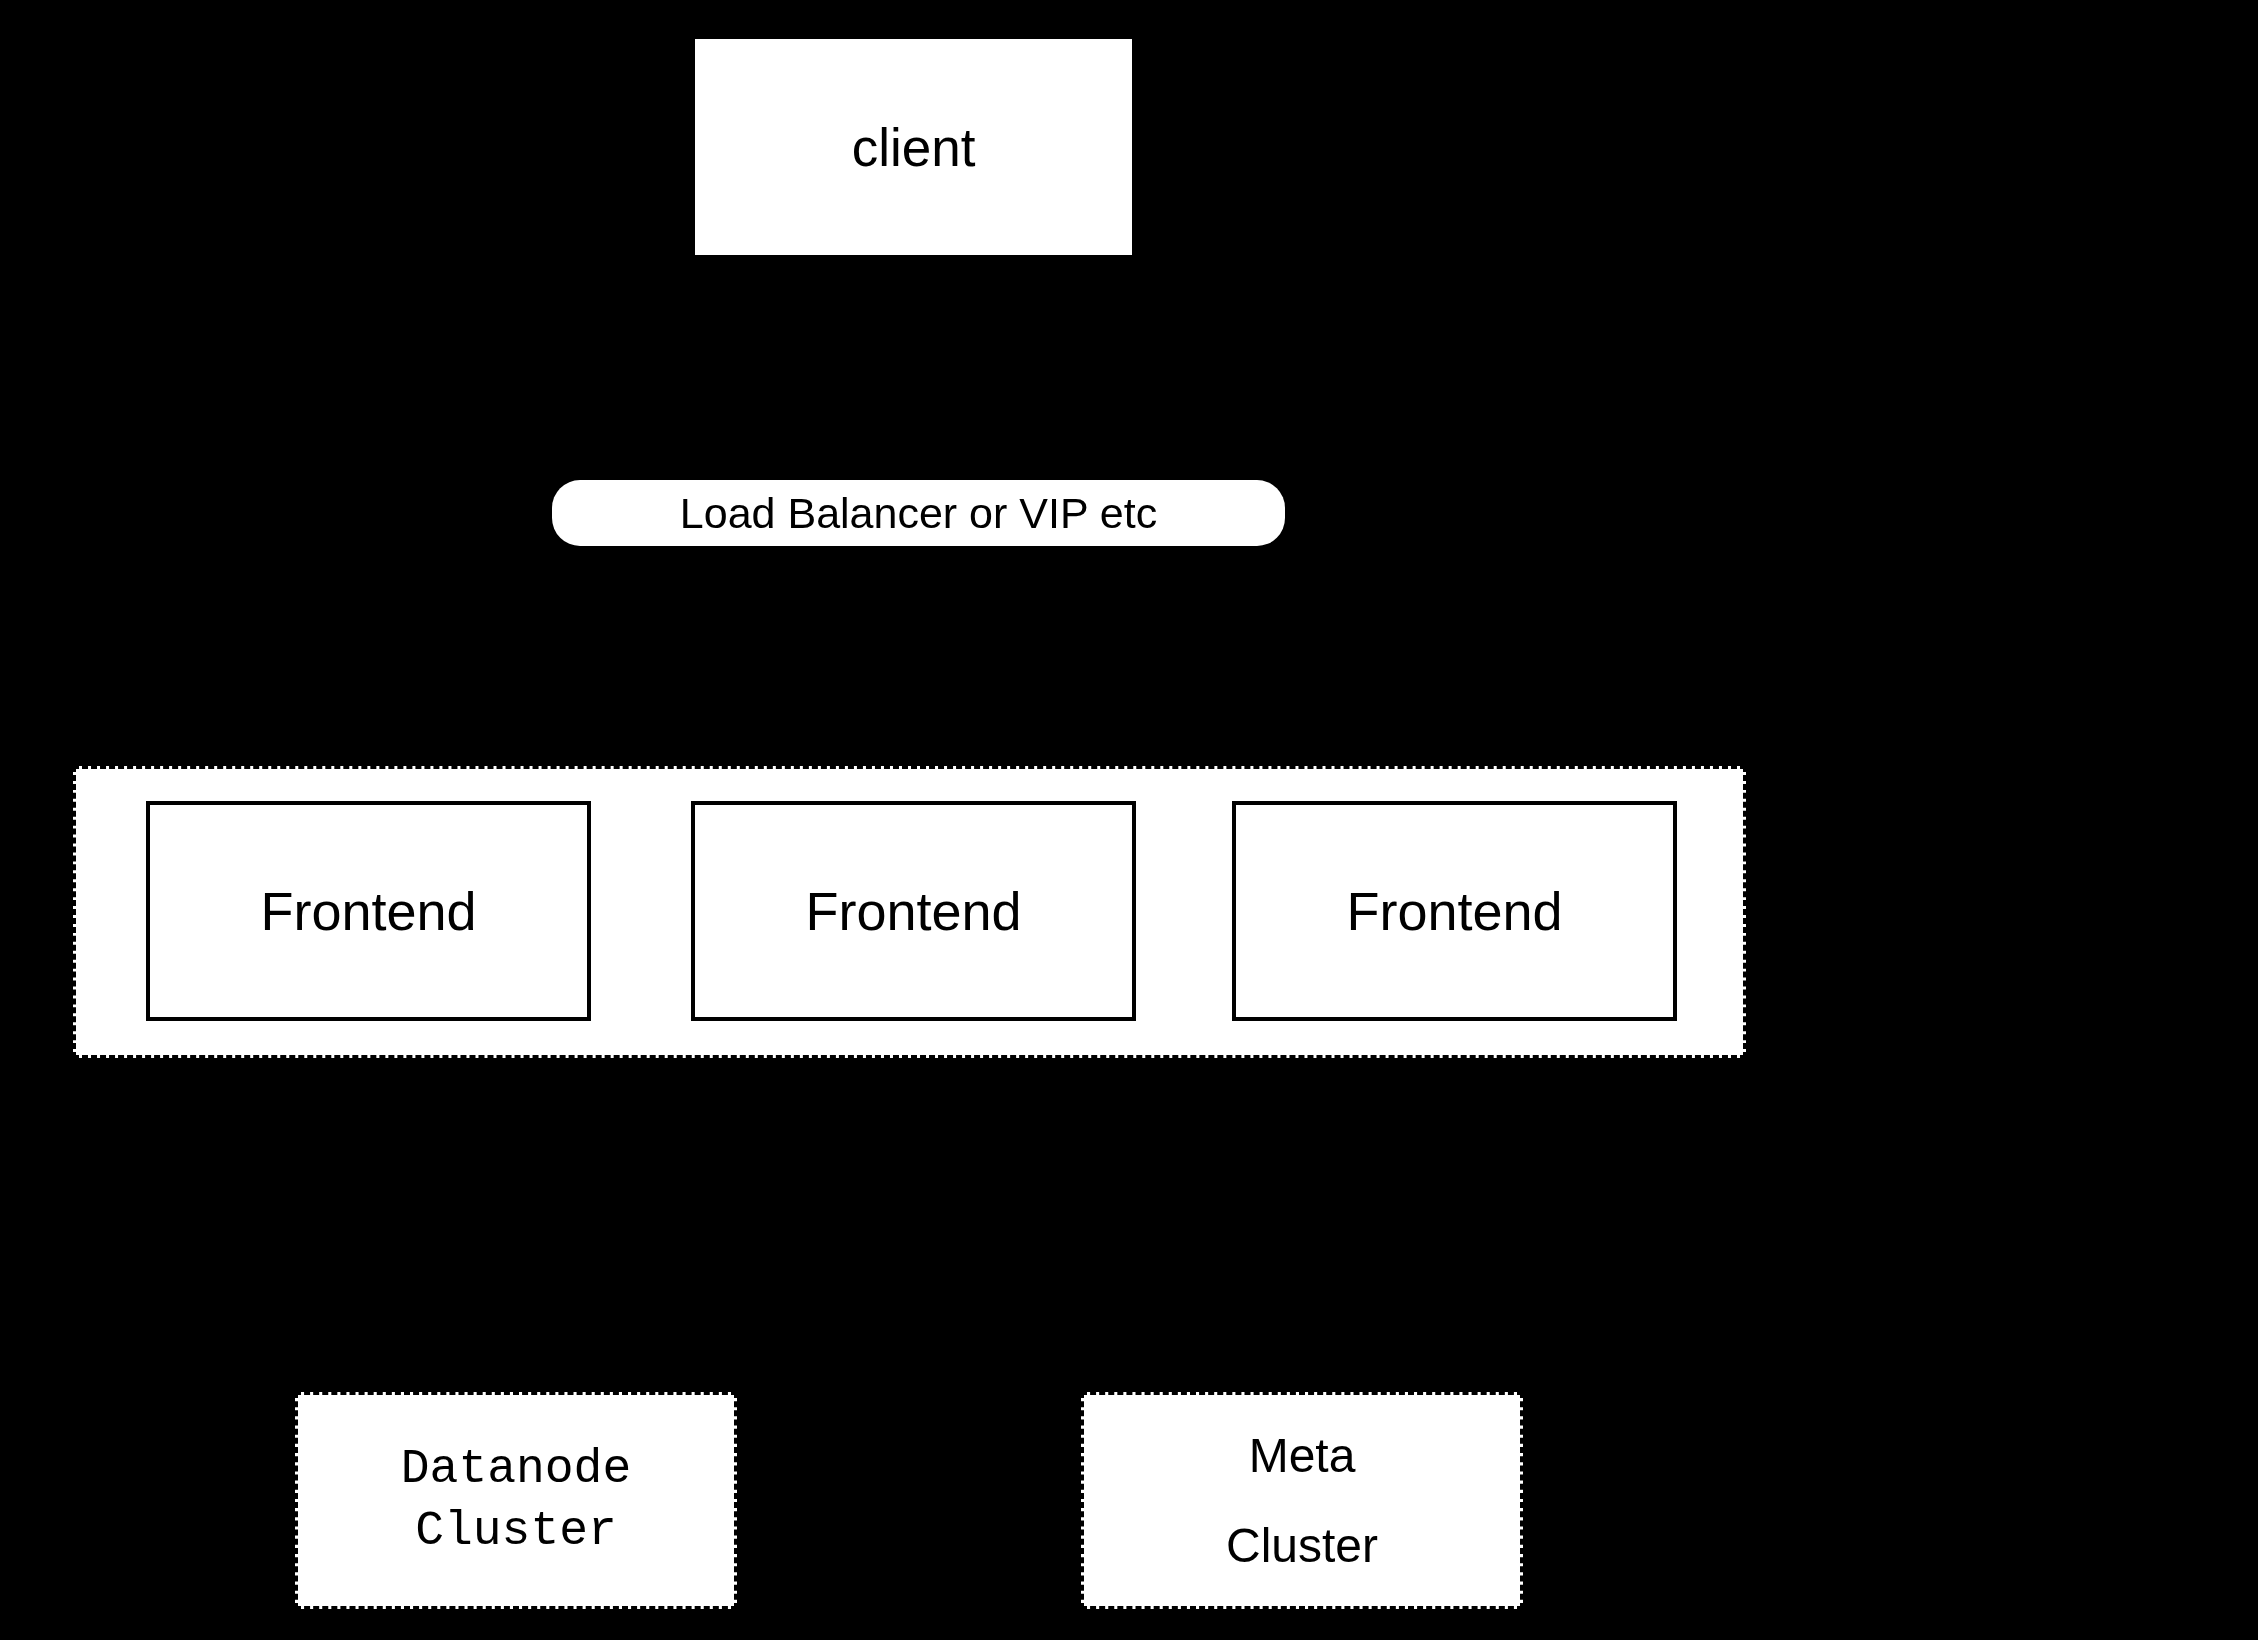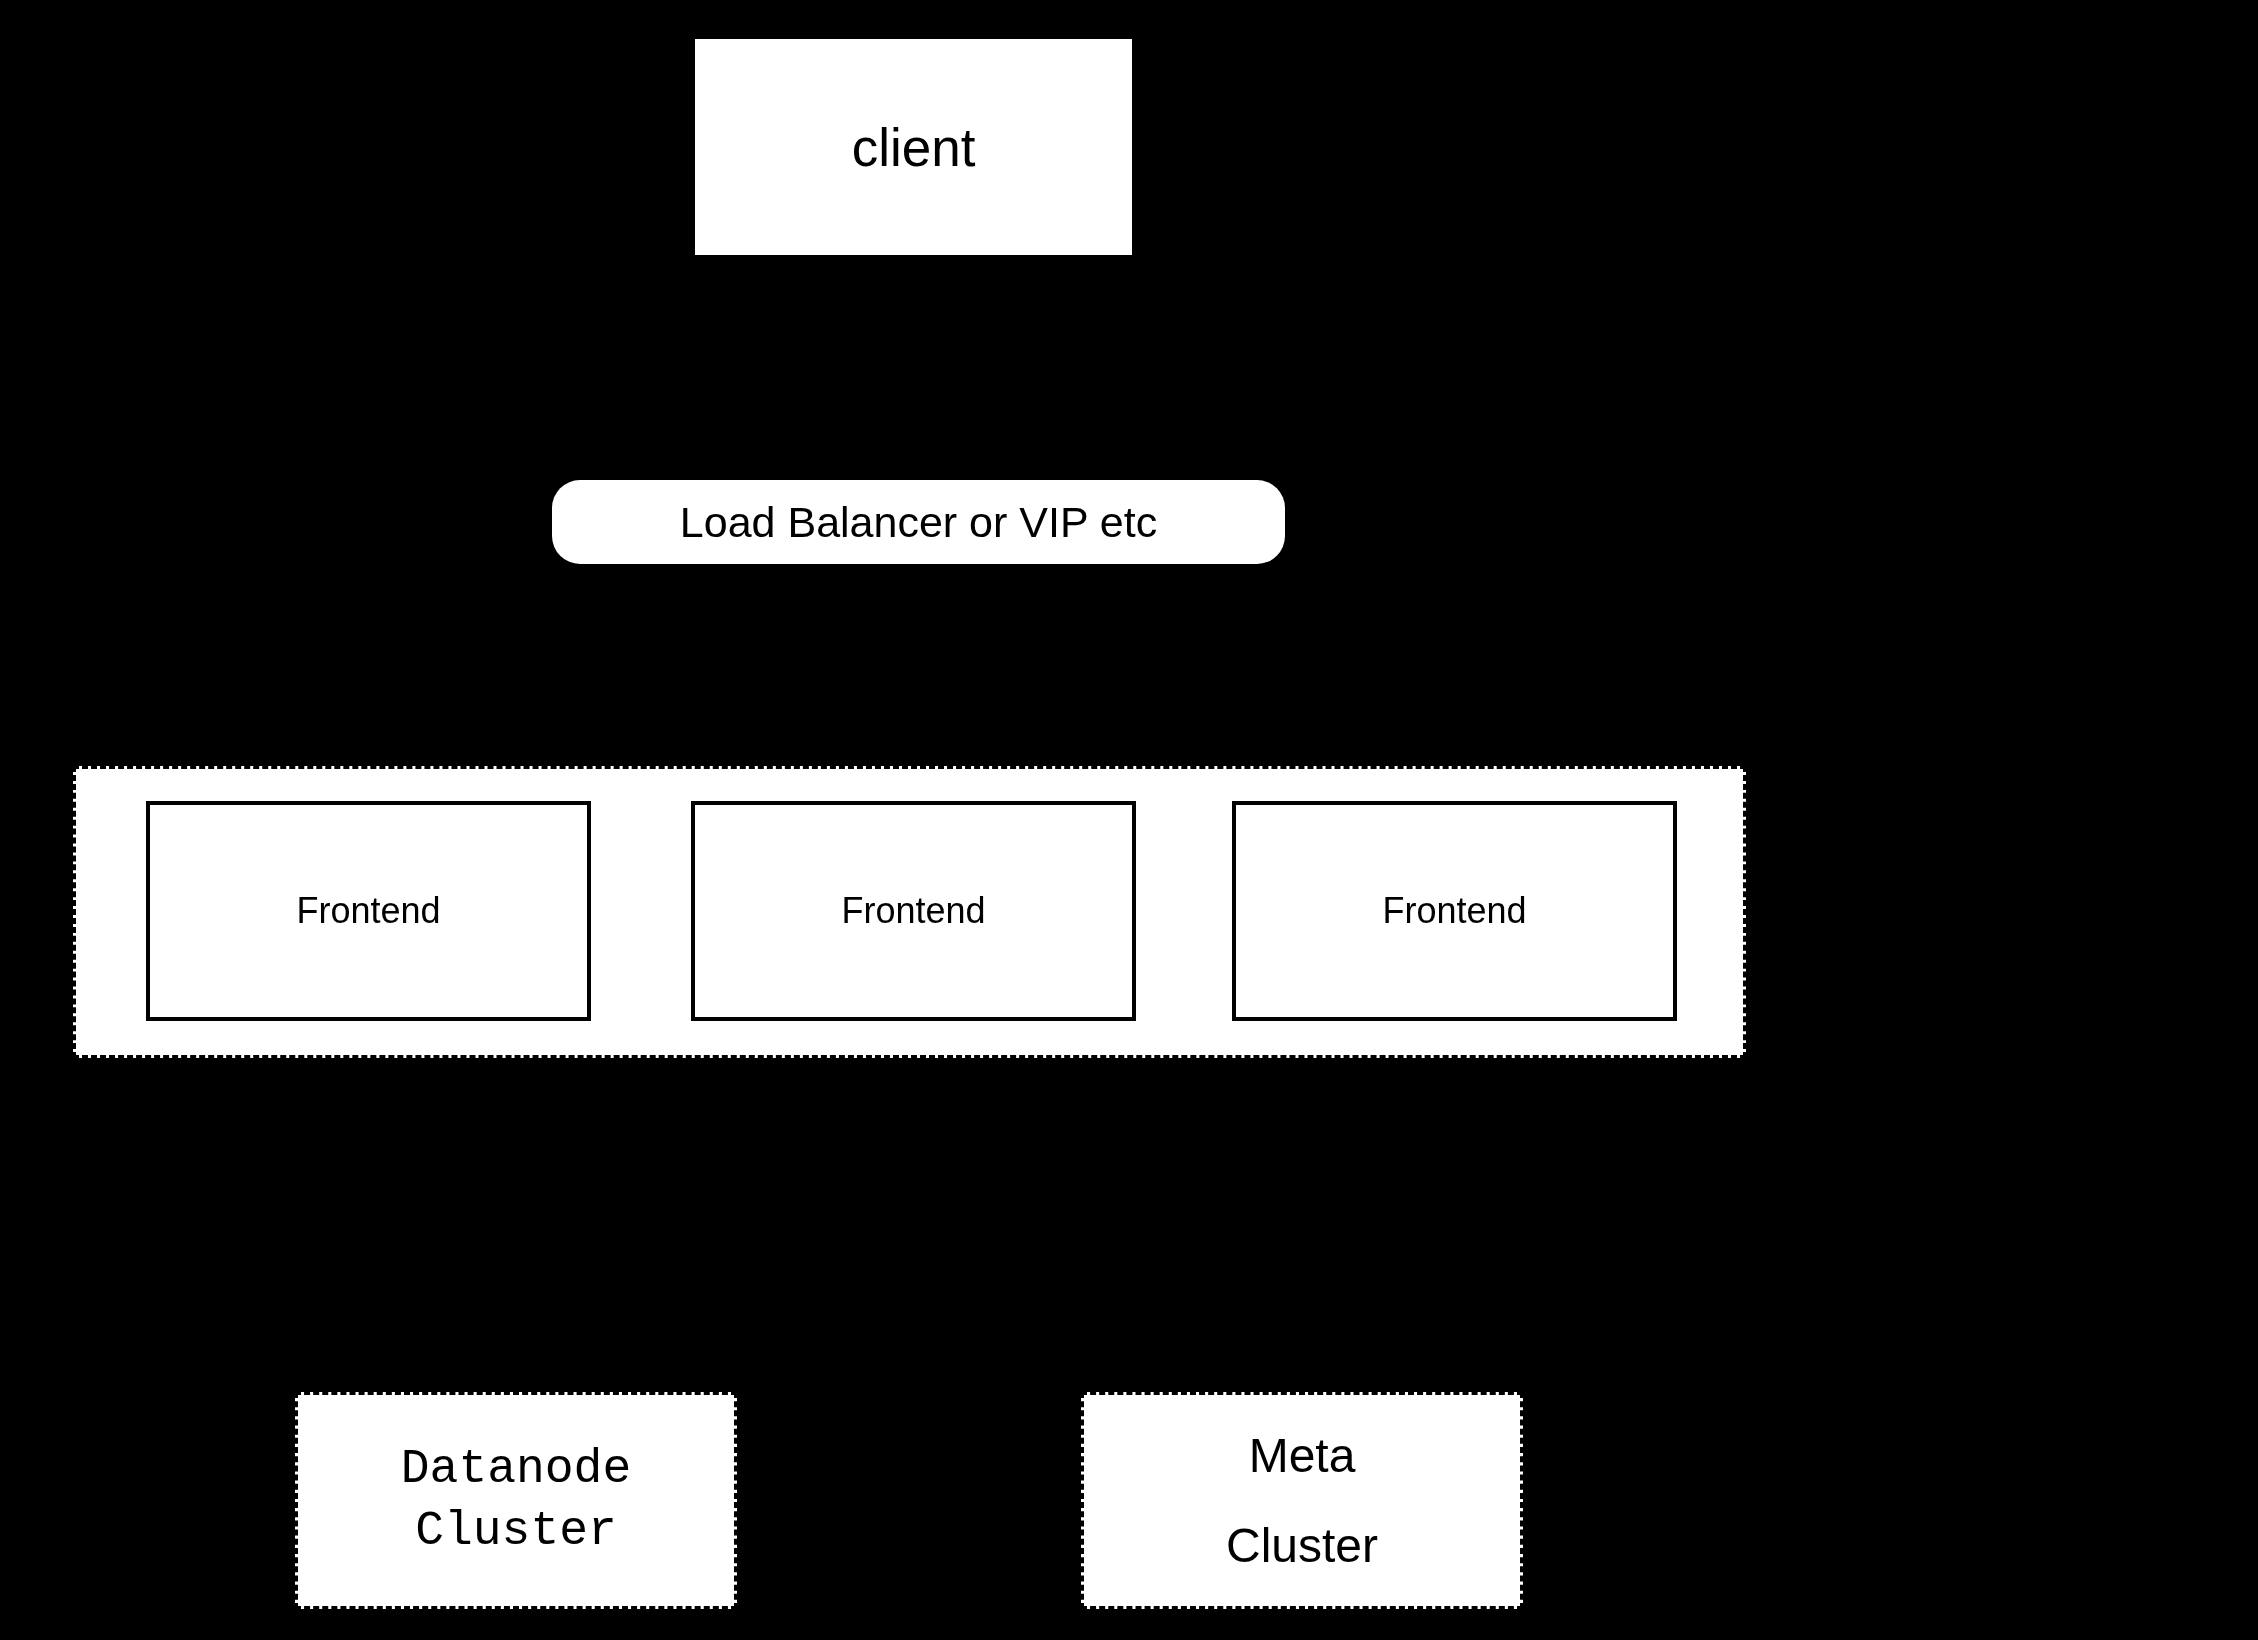--- a/index.html
+++ b/index.html
@@ -30,35 +30,35 @@
   
   #client-box {
     left: 695px; top: 39px;
     width: 437px; height: 216px;
     font-size: 53px;
     text-align: center;
   }
   
   #lb-box {
     left: 552px; top: 480px;
-    width: 733px; height: 84px;
+    width: 733px; height: 66px;
     font-size: 43px;
     border-radius: 28px;
   }
   
   #frontend-group {
     left: 73px; top: 766px;
     width: 1673px; height: 292px;
     border: 3.6px dashed #000000;
   }
   .frontend-box {
     top: 32px;
     width: 445px; height: 220px;
     border: 4.5px solid #000000;
-    font-size: 36px;
+    font-size: 54px;
   }
   #frontend-1 { left: 70px; }
   #frontend-2 { left: 615px; }
   #frontend-3 { left: 1156px; }
   
   .cluster-box {
     top: 1392px;
     width: 442px; height: 217px;
     border: 3.6px dashed #000000;
     font-size: 48px;

